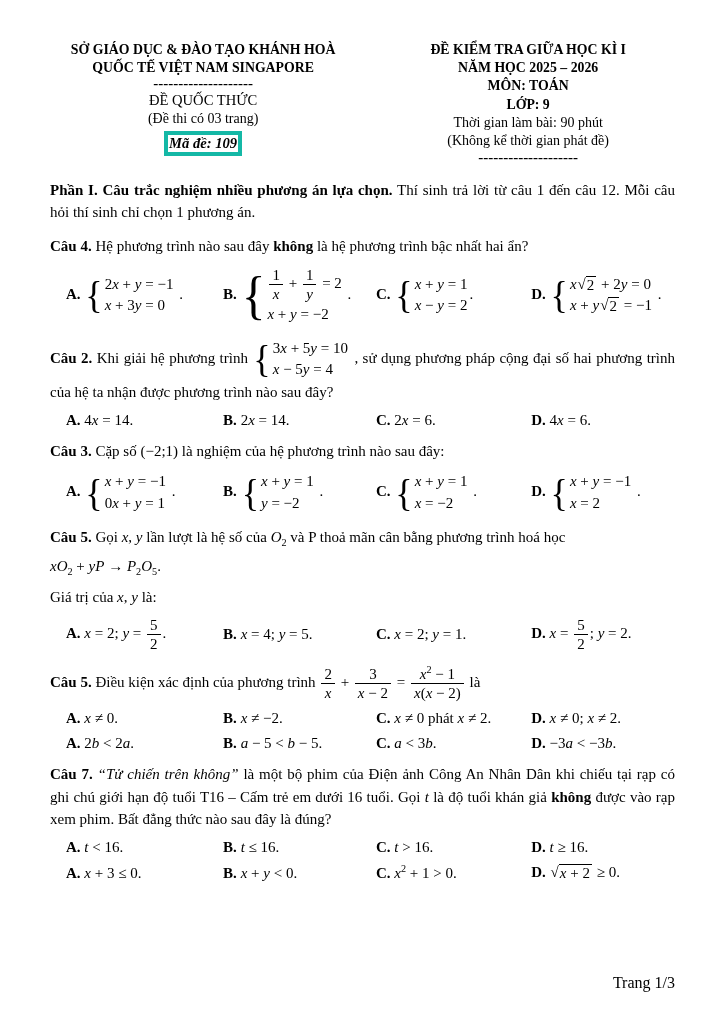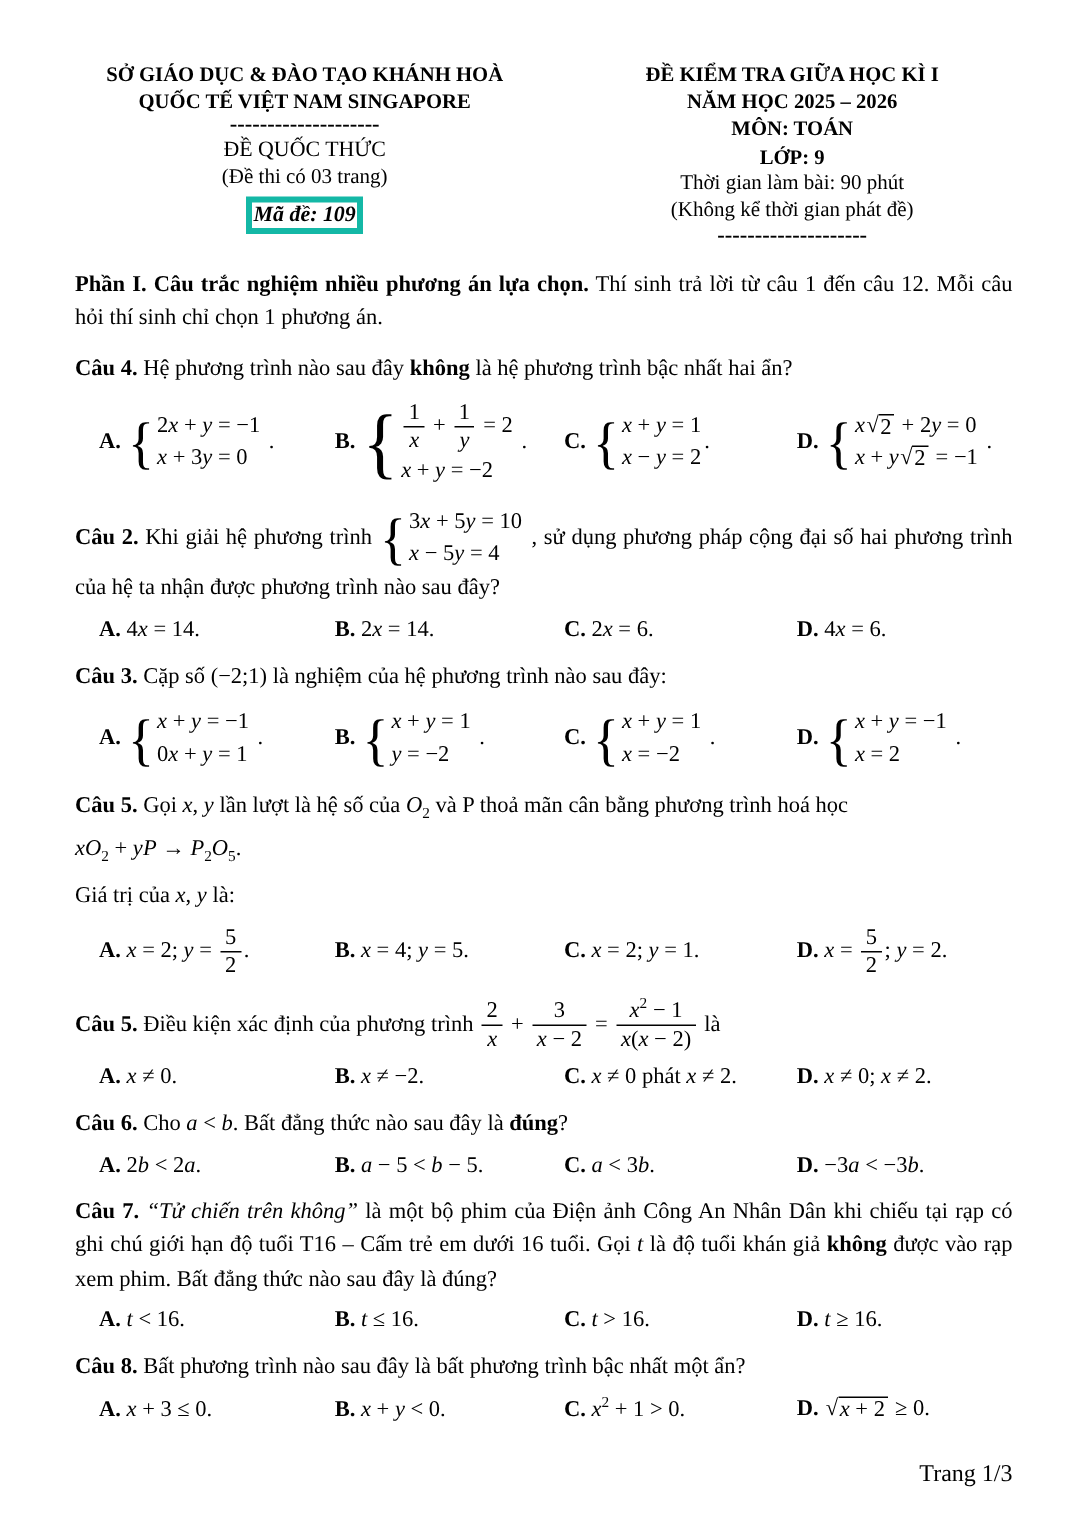--- a/index.html
+++ b/index.html
@@ -202,39 +202,37 @@
                 <span class="den"><span class="mi">x</span><span>(</span><span class="mi">x</span><span> </span><span>−</span><span> </span><span>2</span><span>)</span></span>
               </span></span><span> là</span></p>
           <div class="opts">
             <div class="opt"><span class="opt-label">A. </span><span class="mi">x</span><span> </span><span>≠</span><span> </span><span>0</span><span>.</span></div>
             <div class="opt"><span class="opt-label">B. </span><span class="mi">x</span><span> </span><span>≠</span><span> </span><span>−</span><span>2</span><span>.</span></div>
             <div class="opt"><span class="opt-label">C. </span><span class="mi">x</span><span> </span><span>≠</span><span> </span><span>0</span><span class="mtext"> phát </span><span class="mi">x</span><span> </span><span>≠</span><span> </span><span>2</span><span>.</span></div>
             <div class="opt"><span class="opt-label">D. </span><span class="mi">x</span><span> </span><span>≠</span><span> </span><span>0</span><span>;</span><span> </span><span class="mi">x</span><span> </span><span>≠</span><span> </span><span>2</span><span>.</span></div>
           </div>
         </div>
         <div>
-          <p class="q-text"><span class="q-label">Câu 6. </span><span>Cho </span><span class="math"><span class="mi">a</span><span> </span><span>&lt;</span><span> </span><span class="mi">b</span><span>.</span></span><span> Bất đẳng thức nào sau đây là </span><span class="seg-b">đúng</span><span>?</span></p>
           <div class="opts">
             <div class="opt"><span class="opt-label">A. </span><span>2</span><span class="mi">b</span><span> </span><span>&lt;</span><span> </span><span>2</span><span class="mi">a</span><span>.</span></div>
             <div class="opt"><span class="opt-label">B. </span><span class="mi">a</span><span> </span><span>−</span><span> </span><span>5</span><span> </span><span>&lt;</span><span> </span><span class="mi">b</span><span> </span><span>−</span><span> </span><span>5</span><span>.</span></div>
             <div class="opt"><span class="opt-label">C. </span><span class="mi">a</span><span> </span><span>&lt;</span><span> </span><span>3</span><span class="mi">b</span><span>.</span></div>
             <div class="opt"><span class="opt-label">D. </span><span>−</span><span>3</span><span class="mi">a</span><span> </span><span>&lt;</span><span> </span><span>−</span><span>3</span><span class="mi">b</span><span>.</span></div>
           </div>
         </div>
         <div>
           <p class="q-text"><span class="q-label">Câu 7. </span><span class="seg-i">“Tử chiến trên không”</span><span> là một bộ phim của Điện ảnh Công An Nhân Dân khi chiếu tại rạp có ghi chú giới hạn độ tuổi T16 – Cấm trẻ em dưới 16 tuổi. Gọi </span><span class="math"><span class="mi">t</span></span><span> là độ tuổi khán giả </span><span class="seg-b">không</span><span> được vào rạp xem phim. Bất đẳng thức nào sau đây là đúng?</span></p>
           <div class="opts">
             <div class="opt"><span class="opt-label">A. </span><span class="mi">t</span><span> </span><span>&lt;</span><span> </span><span>1</span><span>6</span><span>.</span></div>
             <div class="opt"><span class="opt-label">B. </span><span class="mi">t</span><span> </span><span>≤</span><span> </span><span>1</span><span>6</span><span>.</span></div>
             <div class="opt"><span class="opt-label">C. </span><span class="mi">t</span><span> </span><span>&gt;</span><span> </span><span>1</span><span>6</span><span>.</span></div>
             <div class="opt"><span class="opt-label">D. </span><span class="mi">t</span><span> </span><span>≥</span><span> </span><span>1</span><span>6</span><span>.</span></div>
           </div>
         </div>
         <div>
-          <p class="q-text"><span class="q-label">Câu 8. </span><span>Bất phương trình nào sau đây là bất phương trình  bậc nhất một ẩn?</span></p>
           <div class="opts">
             <div class="opt"><span class="opt-label">A. </span><span class="mi">x</span><span> </span><span>+</span><span> </span><span>3</span><span> </span><span>≤</span><span> </span><span>0</span><span>.</span></div>
             <div class="opt"><span class="opt-label">B. </span><span class="mi">x</span><span> </span><span>+</span><span> </span><span class="mi">y</span><span> </span><span>&lt;</span><span> </span><span>0</span><span>.</span></div>
             <div class="opt"><span class="opt-label">C. </span><span class="mi">x</span><sup><span>2</span></sup><span> </span><span>+</span><span> </span><span>1</span><span> </span><span>&gt;</span><span> </span><span>0</span><span>.</span></div>
             <div class="opt"><span class="opt-label">D. </span><span class="sqrt">
                 <span class="sign">√</span>
                 <span class="rad"><span class="mi">x</span><span> </span><span>+</span><span> </span><span>2</span></span>
               </span><span> </span><span>≥</span><span> </span><span>0</span><span>.</span></div>
           </div>
         </div>

